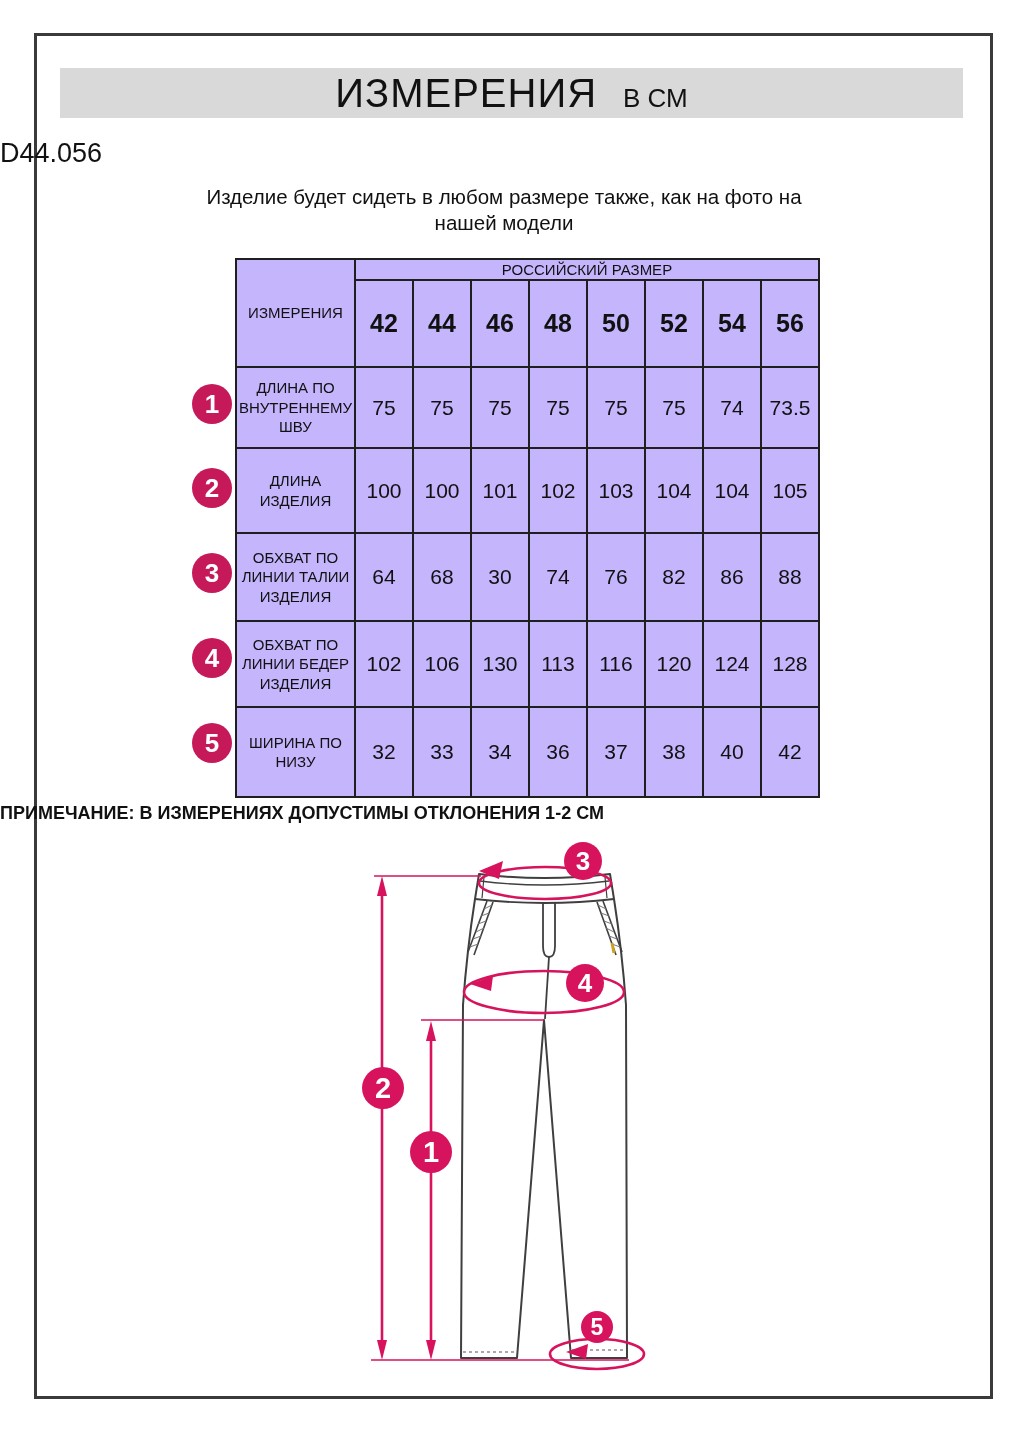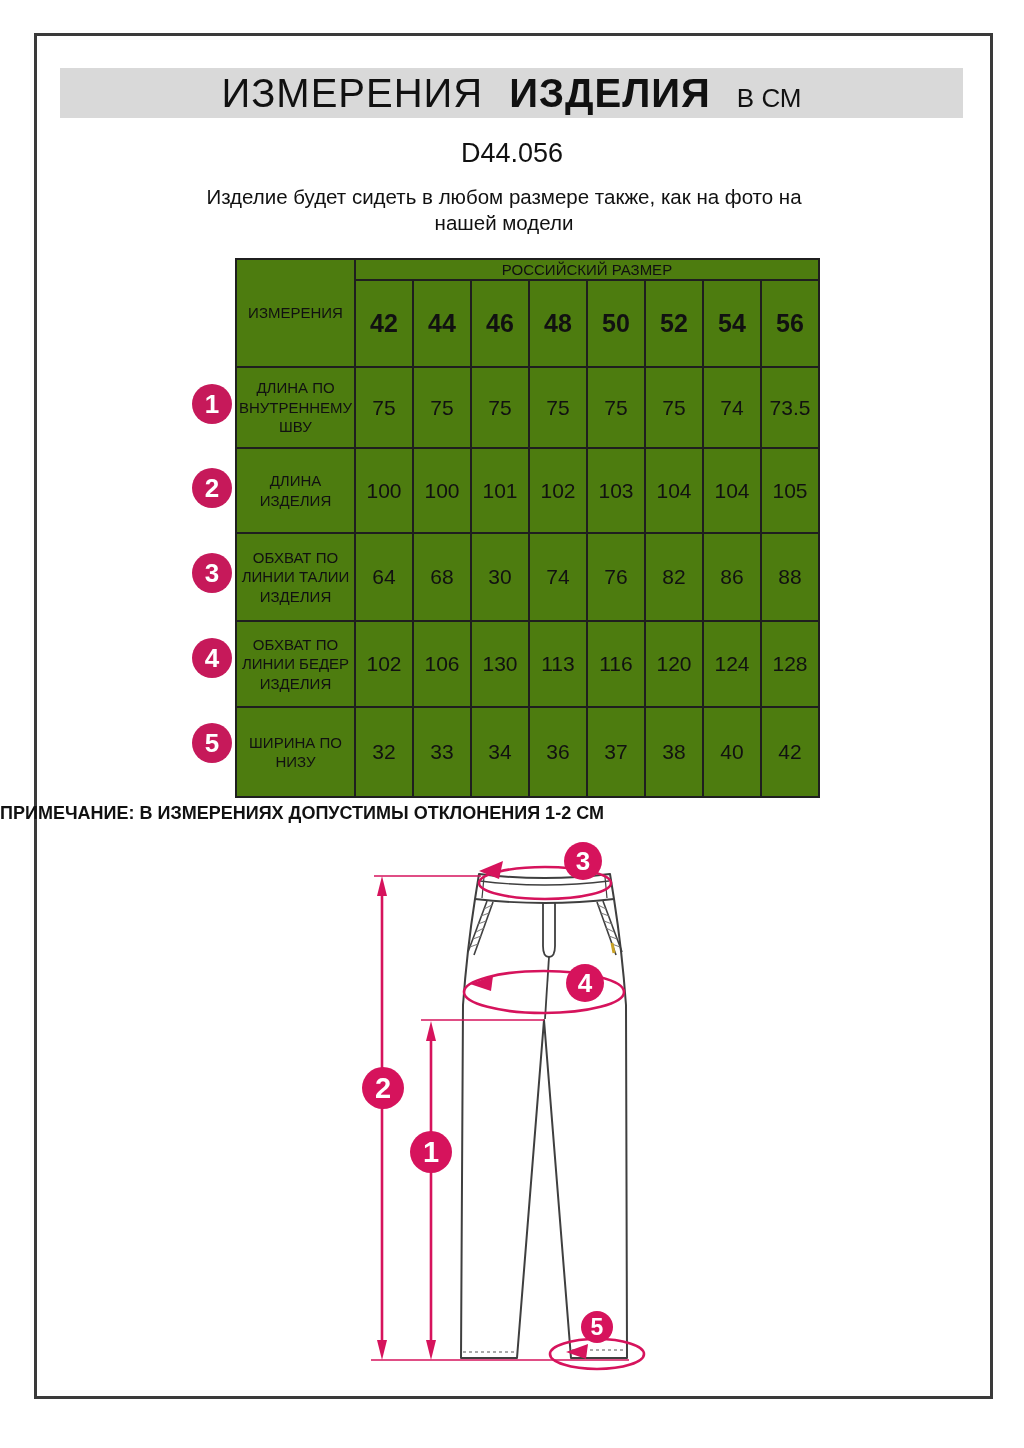--- a/index.html
+++ b/index.html
@@ -2,43 +2,42 @@
 <html><head>
 <meta charset="utf-8">
 <style>
   html,body{margin:0;padding:0;background:#fff;}
   body{width:1024px;height:1448px;position:relative;font-family:"Liberation Sans",sans-serif;color:#111;}
   .frame{position:absolute;left:34px;top:33px;width:953px;height:1360px;border:3px solid #3a3a3a;background:#fff;}
   .banner{position:absolute;left:60px;top:68px;width:903px;height:50px;background:#d9d9d9;display:flex;align-items:baseline;justify-content:center;gap:26px;}
   .banner .w1{font-size:40px;letter-spacing:1px;line-height:50px;}
   .banner .w2{font-size:40px;font-weight:bold;letter-spacing:1px;line-height:50px;}
   .banner .w3{font-size:26px;line-height:50px;}
-  .pcode{position:absolute;left:0;top:138px;width:1024px;text-align:center;font-size:27px;}
+  .pcode{position:absolute;left:0;top:138px;width:1024px;font-size:27px;}
   .intro{position:absolute;left:174px;top:184px;width:660px;text-align:center;font-size:20.5px;line-height:1.25;white-space:pre-line;}
   table.sizes{position:absolute;left:235px;top:258px;border-collapse:collapse;table-layout:fixed;}
-  table.sizes td{border:2px solid #1f1f1f;text-align:center;vertical-align:middle;padding:0;background:#4d7c0f;}
+  table.sizes td{border:2px solid #1f1f1f;text-align:center;vertical-align:middle;padding:0;background:#c4b5fd;}
   td.lblcol{width:117px;font-size:15px;line-height:1.25;padding:0 6px;}
   td.szhead{font-size:15px;height:19px;}
   td.szcell{width:56px;font-size:25px;font-weight:bold;}
   td.val{font-size:21px;}
   .rowlbl{font-size:15px;line-height:1.3;padding:0 7px;}
   .tbadge{position:absolute;width:40px;height:40px;border-radius:50%;background:#c6195a;color:#fff;
           font-size:26px;font-weight:bold;text-align:center;line-height:40px;}
   .note{position:absolute;left:0;top:803px;width:1024px;text-align:left;font-size:18px;font-weight:bold;}
   svg{position:absolute;left:355px;top:838px;}
   svg text.bnum{fill:#fff;font-family:"Liberation Sans",sans-serif;font-weight:bold;text-anchor:middle;}
 </style>
 </head>
 <body>
 
 <div class="frame"></div>
 
 <div class="banner">
   <span class="w1">ИЗМЕРЕНИЯ</span>
-  <span class="w2">ИЗДЕЛИЯ</span>
   <span class="w3">В СМ</span>
 </div>
 
 <div class="pcode">D44.056</div>
 <div class="intro">Изделие будет сидеть в любом размере также, как на фото на
 нашей модели</div>
 
 <table class="sizes">
   <tbody>
       <tr style="height:19px;">

